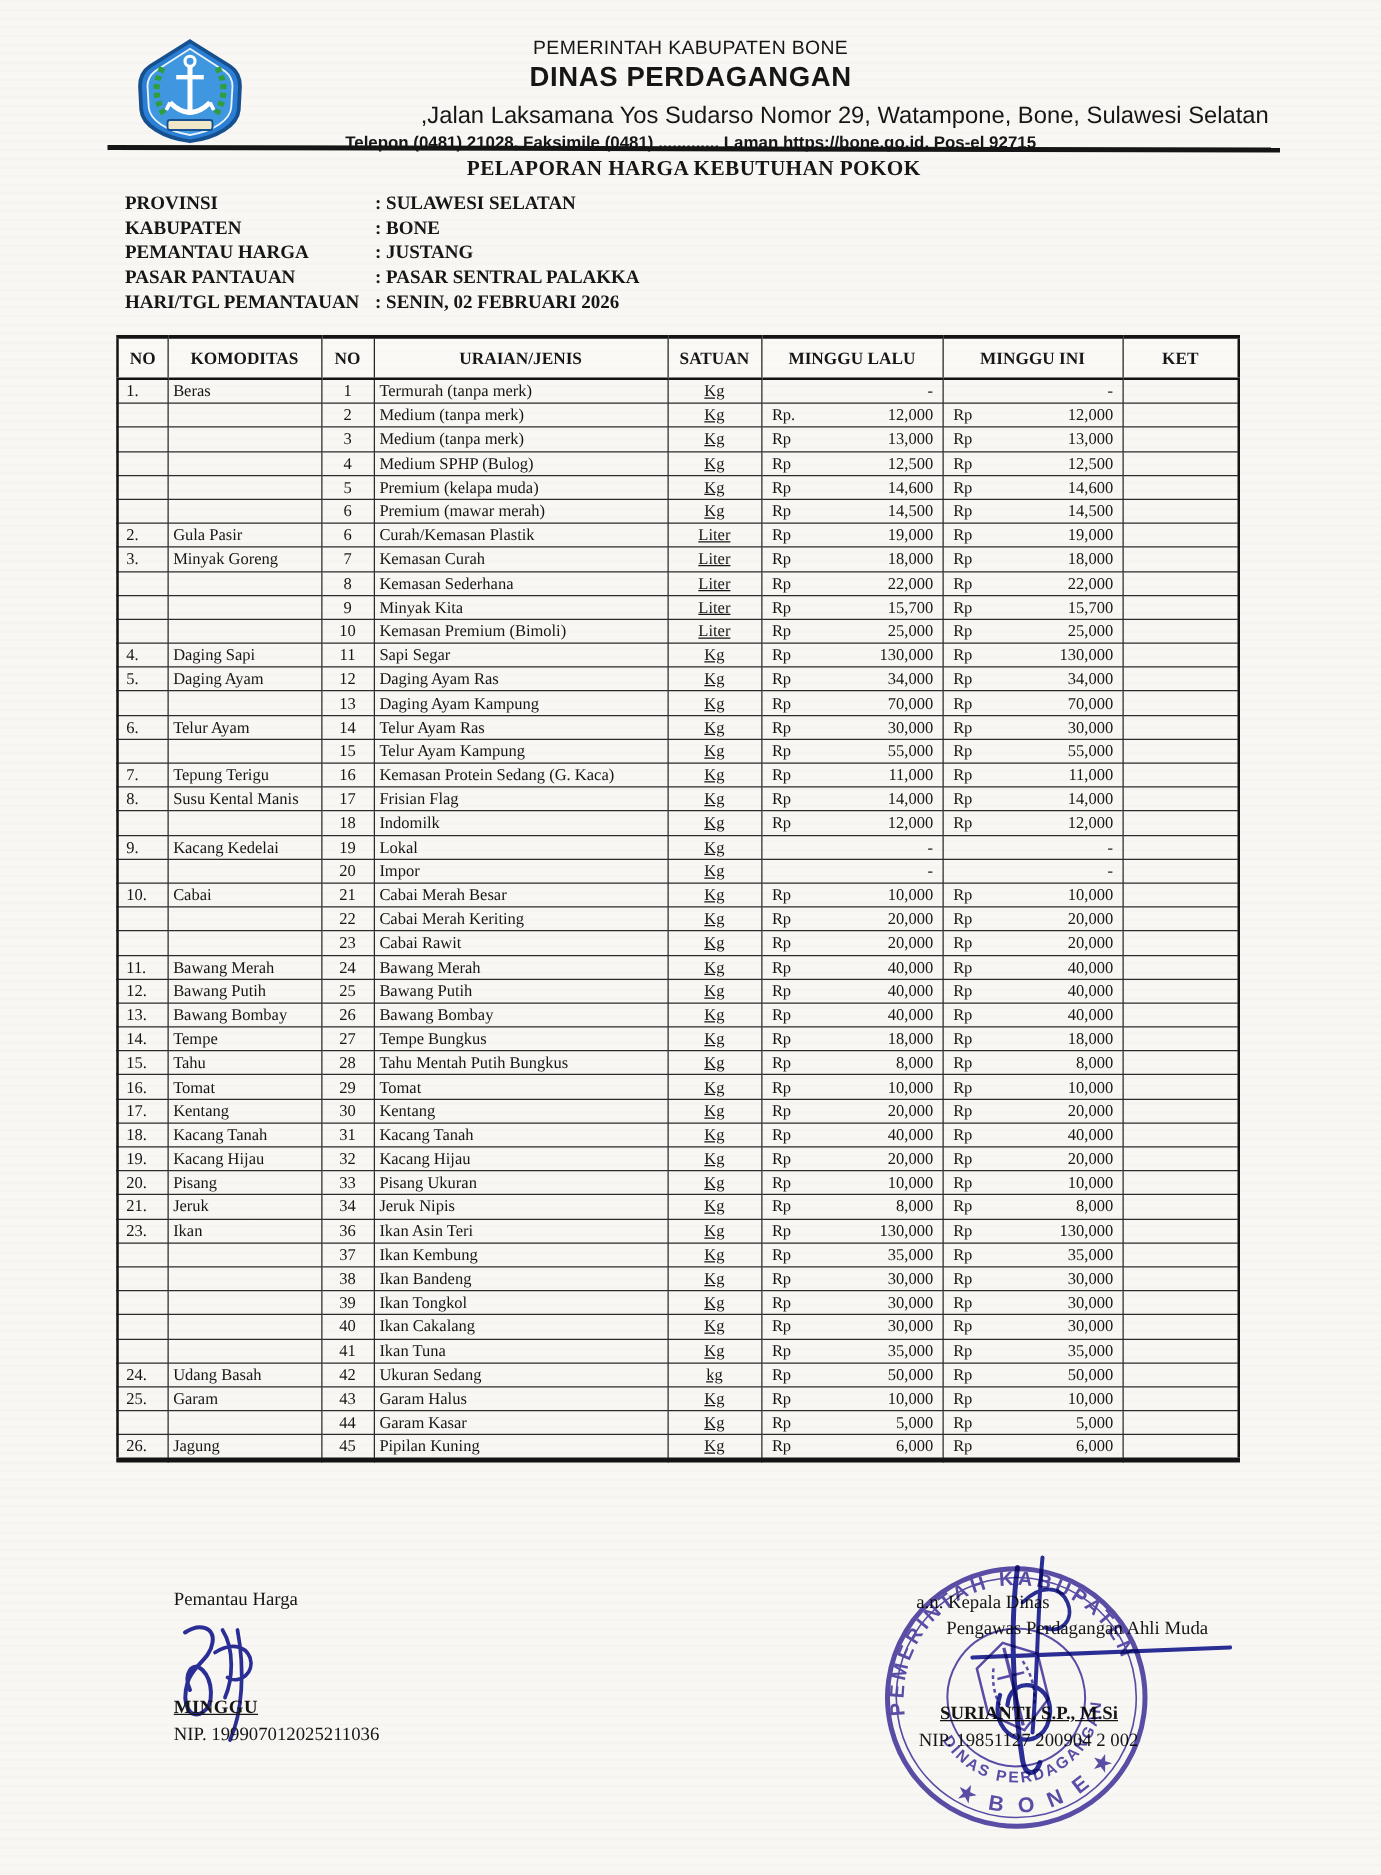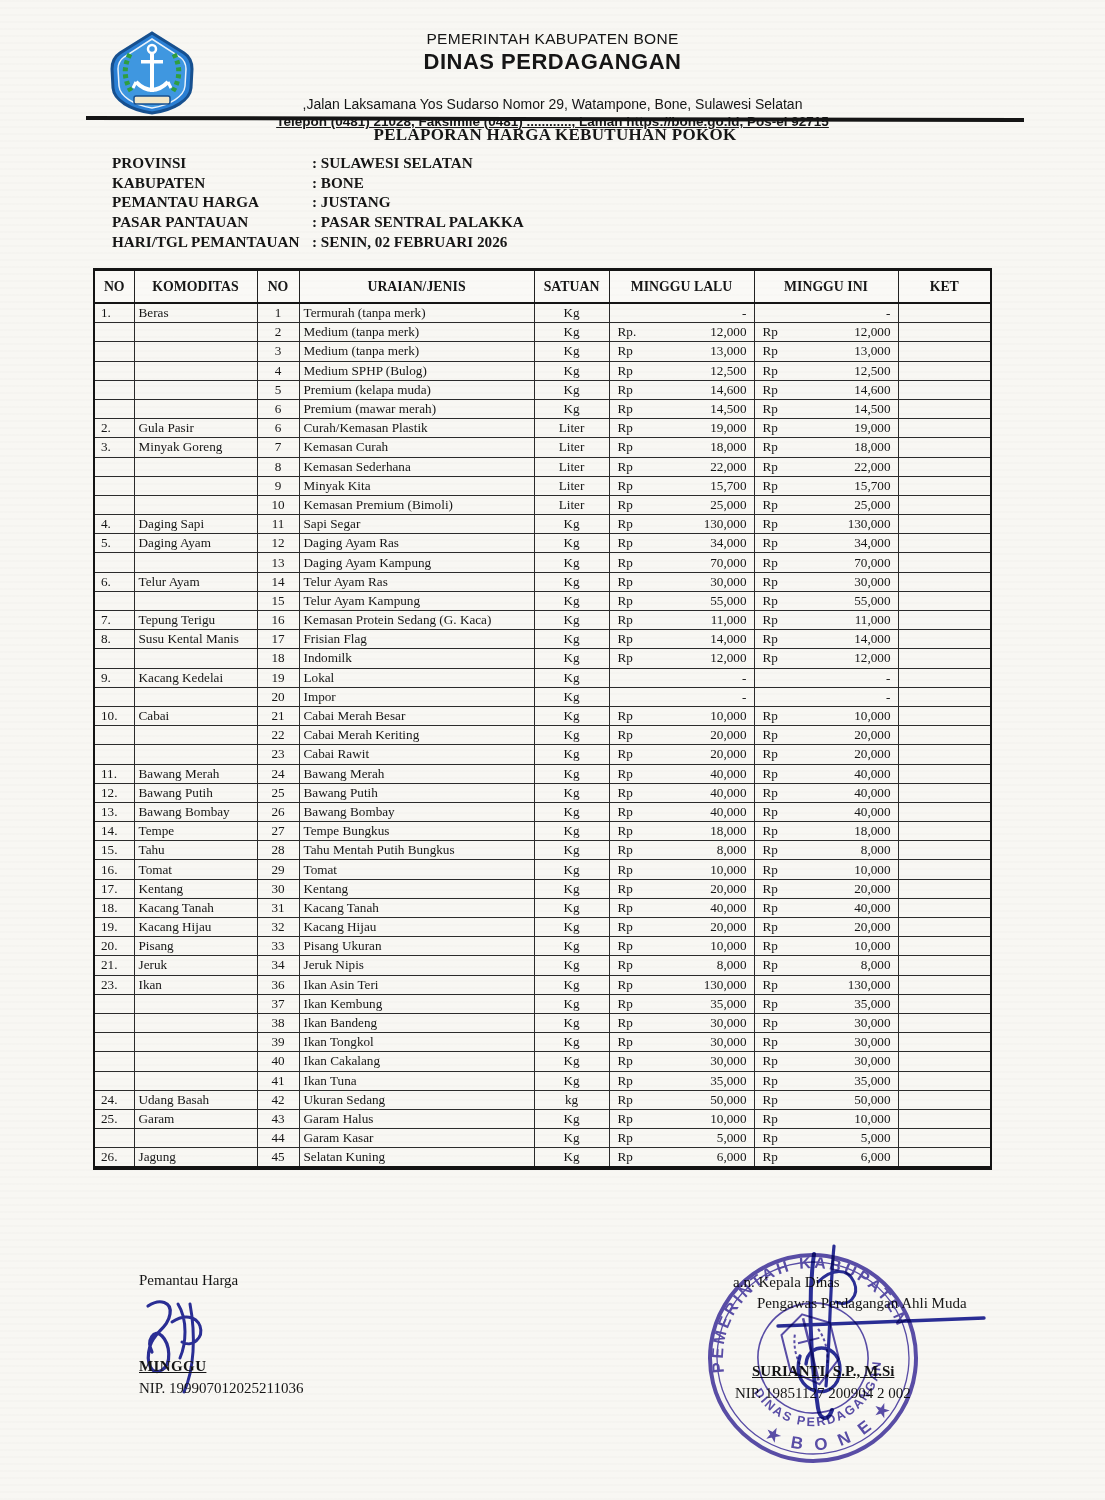--- a/index.html
+++ b/index.html
@@ -4,40 +4,40 @@
 <style>
   html,body{margin:0;padding:0;}
   body{width:1105px;height:1500px;background:#eceae6;font-family:"Liberation Serif",serif;color:#161616;}
   .page{position:relative;width:1105px;height:1500px;background:#f8f7f3;overflow:hidden;
         background-image:repeating-linear-gradient(180deg, rgba(0,0,0,0.012) 0 2px, rgba(0,0,0,0) 2px 7px);}
   
   .lh-logo{position:absolute;left:104px;top:30px;width:96px;height:86px;}
   .lh-text{position:absolute;left:90px;top:30px;width:925px;text-align:center;font-family:"Liberation Sans",sans-serif;}
   .lh-line1{font-size:15.5px;letter-spacing:.3px;}
   .lh-line2{font-size:22px;font-weight:bold;letter-spacing:.5px;margin-top:1px;}
-  .lh-line3{font-size:14px;margin-top:21px;}
+  .lh-line3{font-size:19px;margin-top:7px;text-align:right;}
   .lh-line4{font-size:13.5px;font-weight:bold;text-decoration:underline;margin-top:2px;}
   .hr-rule{position:absolute;left:86px;top:117px;width:938px;height:3.5px;background:#151515;transform:rotate(.12deg);}
   .doc-title{position:absolute;left:86px;top:125px;width:938px;text-align:center;
              font-size:17px;font-weight:bold;letter-spacing:.3px;}
   
-  .info-block{position:absolute;left:112px;top:153px;font-size:15.2px;font-weight:bold;}
+  .info-block{position:absolute;left:100px;top:153px;font-size:15.2px;font-weight:bold;}
   .info-row{display:flex;height:19.8px;align-items:center;}
   .info-label{width:200px;}
   
   table.price-table{position:absolute;left:93px;top:268px;width:897px;border-collapse:collapse;table-layout:fixed;
                     font-size:13.2px;border:2.5px solid #141414;border-bottom:4px solid #141414;}
   .price-table th{border:1px solid #222;border-top:3px solid #141414;border-bottom:2.5px solid #141414;
                   font-size:13.8px;font-weight:bold;height:31px;padding:0 2px;background:rgba(255,255,255,.3);margin-left:36px;}
   .price-table td{border:1px solid #2b2b2b;height:18.2px;padding:0;overflow:hidden;white-space:nowrap;}
   td.c-no{padding-left:6px;}
   td.c-kom{padding-left:4px;}
   td.c-inum{text-align:center;}
   td.c-ur{padding-left:4px;}
-  td.c-sat{text-align:center;}
+  td.c-sat{text-align:center;text-decoration:underline;}
   td.c-ket{}
   td.price .pc{display:flex;justify-content:space-between;padding:0 7px 0 8px;}
   
   .sig{font-size:15px;position:absolute;}
   .sig-left-role{left:139px;top:1272px;}
   .sig-left-name{left:139px;top:1358px;font-weight:bold;text-decoration:underline;letter-spacing:.4px;}
   .sig-left-nip{left:139px;top:1380px;}
   .sig-right-an{left:733px;top:1274px;}
   .sig-right-role{left:757px;top:1295px;}
   .sig-right-name{left:752px;top:1363px;font-weight:bold;text-decoration:underline;}
@@ -996,21 +996,21 @@
               <span class="rp">Rp</span>
               <span class="val">5,000</span>
             </div>
           </td>
           <td class="c-ket"></td>
         </tr>
         <tr>
           <td class="c-no">26.</td>
           <td class="c-kom">Jagung</td>
           <td class="c-inum">45</td>
-          <td class="c-ur">Selatan Kuning</td>
+          <td class="c-ur">Pipilan Kuning</td>
           <td class="c-sat">Kg</td>
           <td class="price">
             <div class="pc">
               <span class="rp">Rp</span>
               <span class="val">6,000</span>
             </div>
           </td>
           <td class="price">
             <div class="pc">
               <span class="rp">Rp</span>

